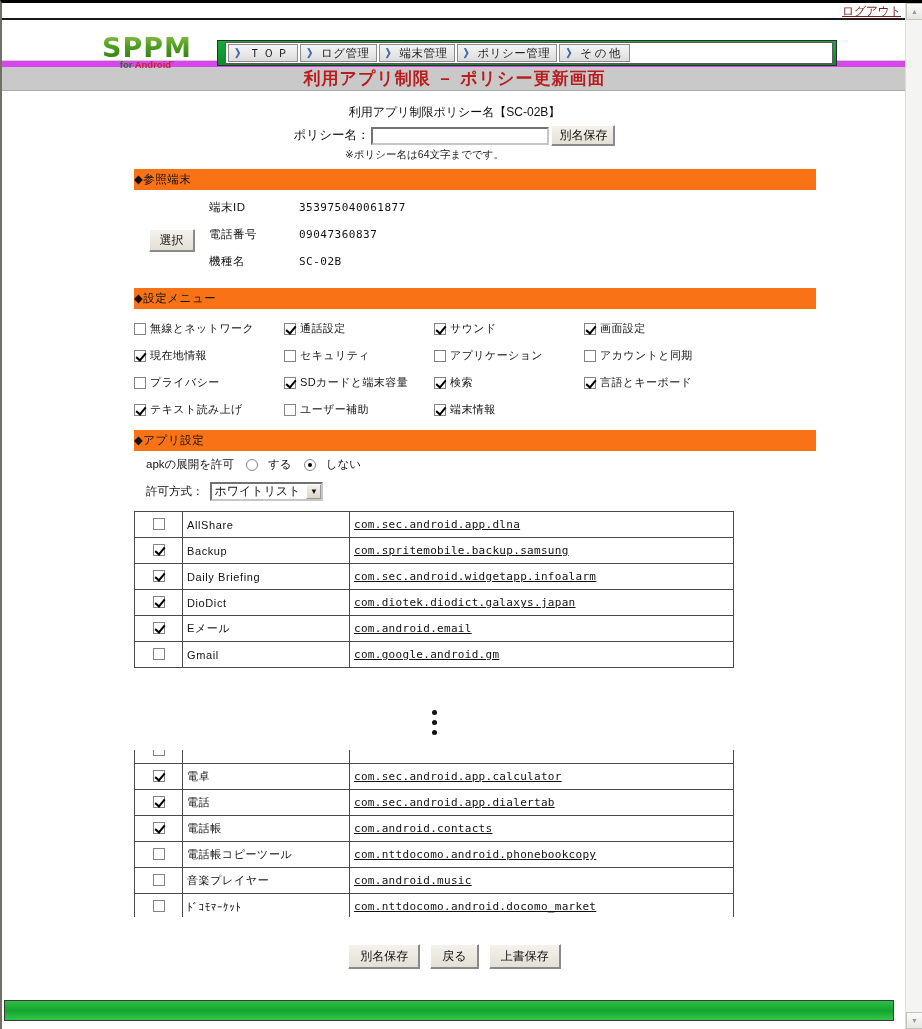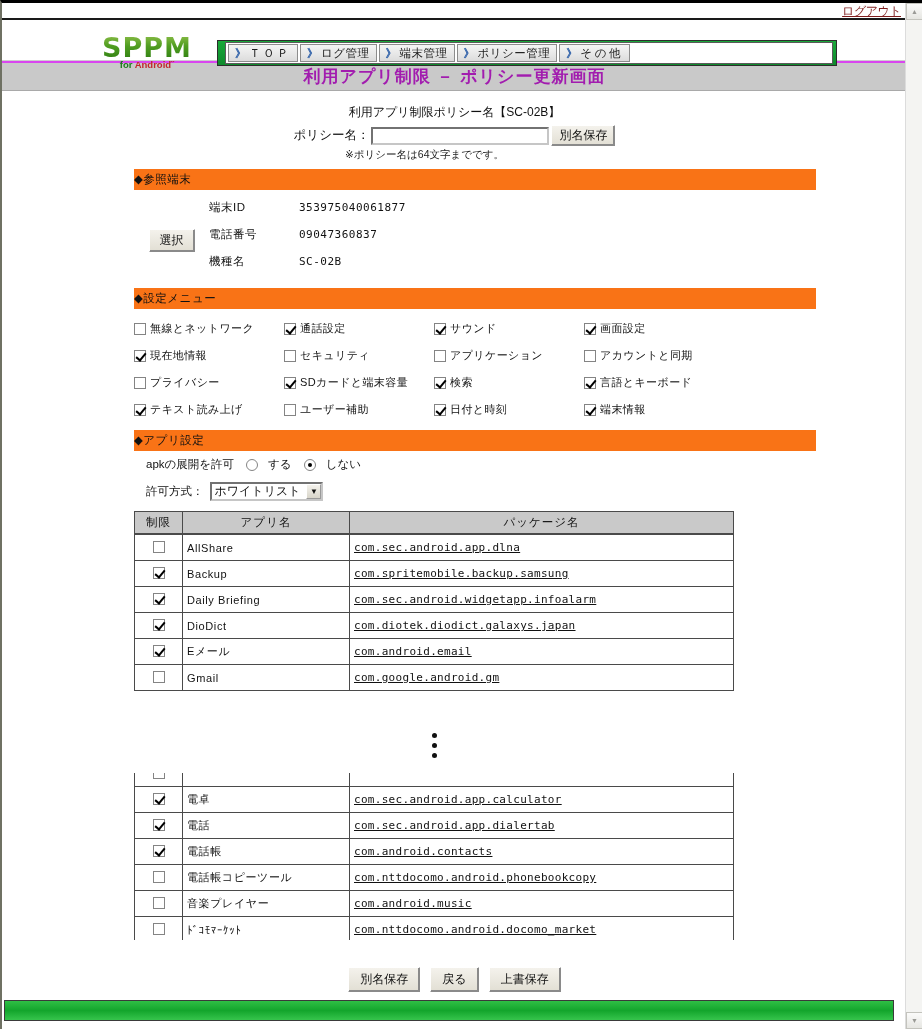--- a/index.html
+++ b/index.html
@@ -109,28 +109,28 @@
     cursor: pointer;
     white-space: nowrap;
   }
   .nav-chev { color: #2d5fa8; font-size: 11px; font-weight: bold; }
   .nav-label { letter-spacing: 0.5px; }
   .nav-label.wide { letter-spacing: 2.5px; }
   
   .title-banner {
     height: 30px;
     background: #c9c9c9;
-    border-top: 2px solid #d946ef;
+    border-top: 6px solid #d946ef;
     border-bottom: 1px solid #a9a9a9;
     display: flex;
     align-items: center;
     justify-content: center;
     font-size: 17px;
     font-weight: bold;
-    color: #a21caf;
+    color: #b91c1c;
     letter-spacing: 1px;
   }
   
   .content { padding: 0; }
   .policy-head {
     text-align: center;
     font-size: 12px;
     color: #111;
     padding-top: 13px;
   }
@@ -521,24 +521,20 @@
         <label class="chk-cell">
           <span class="cb checked"></span>
           <span>テキスト読み上げ</span>
         </label>
         <label class="chk-cell">
           <span class="cb"></span>
           <span>ユーザー補助</span>
         </label>
         <label class="chk-cell">
           <span class="cb checked"></span>
-          <span>日付と時刻</span>
-        </label>
-        <label class="chk-cell">
-          <span class="cb checked"></span>
           <span>端末情報</span>
         </label>
       </div>
 
     <div class="section-bar">◆アプリ設定</div>
 
     <div class="apk-row">
       <span>apkの展開を許可</span>
       <label class="radio-item">
         <span class="rb"></span>
@@ -552,29 +548,20 @@
 
     <div class="apk-row">
       <span>許可方式：</span>
       <span class="sel-wrap">
         <span class="sel-text">ホワイトリスト</span>
         <span class="sel-arrow">▼</span>
       </span>
     </div>
 
     <div class="app-table-wrap">
-      <table class="apps">
-        <thead>
-          <tr>
-            <th class="h-chk">制限</th>
-            <th class="h-name">アプリ名</th>
-            <th>パッケージ名</th>
-          </tr>
-        </thead>
-      </table>
 
       <div class="tbl-clip-top" style="height:183px;">
         <table class="apps">
           <tbody id="rows-top">
               <tr>
                 <td class="c-chk"><span class="cb"></span></td>
                 <td class="c-name">AllShare</td>
                 <td class="c-pkg">com.sec.android.app.dlna</td>
               </tr>
               <tr>

